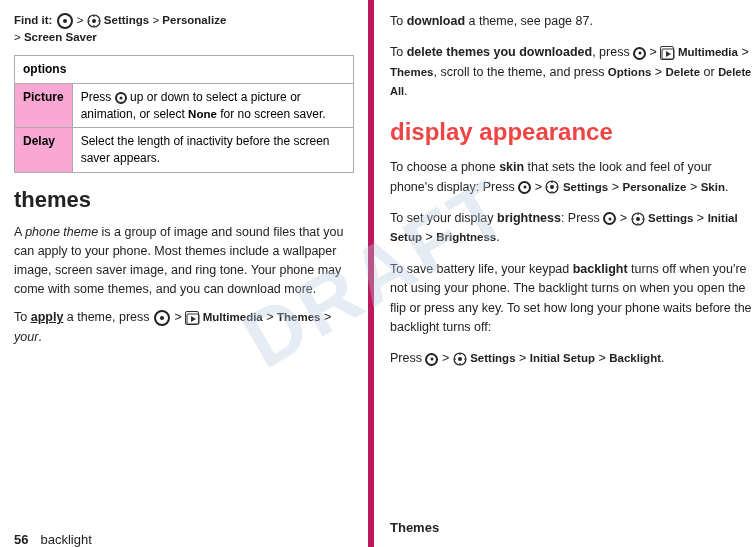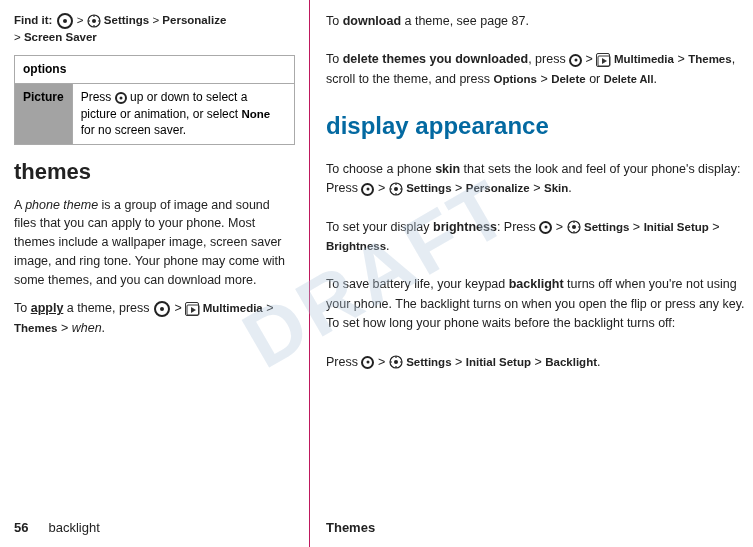--- a/index.html
+++ b/index.html
@@ -7,34 +7,34 @@
       font-family: Arial, Helvetica, sans-serif;
       font-size: 13px;
       background: #fff;
       width: 753px;
       height: 547px;
       overflow: hidden;
       display: flex;
     }
 
     .left-column {
-      width: 310px;
-      padding: 12px 14px 12px 14px;
-      border-right: 1px solid #be185d;
+      width: 374px;
+      padding: 12px 14px 0 14px;
+      border-right: 6px solid #be185d;
       display: flex;
       flex-direction: column;
       gap: 10px;
     }
 
     .right-column {
       flex: 1;
       padding: 12px 1px 12px 16px;
       display: flex;
       flex-direction: column;
-      gap: 15px;
+      gap: 8px;
     }
 
     .find-it {
       font-size: 11.5px;
       color: #222;
       line-height: 1.4;
     }
 
     .options-table {
       width: 100%;
@@ -55,21 +55,21 @@
       border: 1px solid #aaa;
       padding: 5px 8px;
       vertical-align: top;
       font-size: 12px;
       line-height: 1.4;
     }
 
     .options-table td:first-child {
       font-weight: bold;
       width: 52px;
-      background: #a3a3a3;
+      background: #f9a8d4;
     }
 
     .options-table td:last-child {
       background: #fff;
     }
 
     .section-title {
       font-size: 22px;
       font-weight: bold;
       color: #222;
@@ -86,21 +86,21 @@
     .apply-text {
       font-size: 12.5px;
       color: #222;
       line-height: 1.5;
     }
 
     .page-footer {
       margin-top: auto;
       display: flex;
       align-items: center;
-      gap: 20px;
+      gap: 12px;
     }
 
     .page-number {
       font-size: 13px;
       font-weight: bold;
       color: #222;
     }
 
     .page-label {
       font-size: 13px;
@@ -141,21 +141,21 @@
       border-radius: 50%;
       position: absolute;
       top: 50%;
       left: 50%;
       transform: translate(-50%, -50%);
     }
 
     .section-heading {
       font-size: 24px;
       font-weight: bold;
-      color: #0369a1;
+      color: #ef4444;
       line-height: 1.2;
       margin: 4px 0 4px 0;
     }
 
     .right-para {
       font-size: 12.5px;
       color: #222;
       line-height: 1.55;
       margin-bottom: 4px;
     }
@@ -219,20 +219,24 @@
           <td colspan="2" class="options-header">options</td>
         </tr>
       </thead>
       <tbody>
         <tr>
           <td>Picture</td>
           <td>
             Press <span style="display:inline-block;width:12px;height:12px;border-radius:50%;border:2px solid #222;vertical-align:middle;position:relative;"><span style="display:block;width:3px;height:3px;background:#222;border-radius:50%;position:absolute;top:50%;left:50%;transform:translate(-50%,-50%);"></span></span> up or down to select a picture or animation, or select <span style="font-weight:bold;font-size:11.5px;">None</span> for no screen saver.
           </td>
         </tr>
+        <tr>
+          <td>Delay</td>
+          <td>Select the length of inactivity before the screen saver appears.</td>
+        </tr>
       </tbody>
     </table>
 
     <div class="section-title">themes</div>
 
     <div class="body-text">
       A <em>phone theme</em> is a group of image and sound files that you can apply to your phone. Most themes include a wallpaper image, screen saver image, and ring tone. Your phone may come with some themes, and you can download more.
     </div>
 
     <div class="apply-text" style="font-size:12.5px; line-height:1.55;">
@@ -241,21 +245,21 @@
       &gt;
       <span style="display:inline-block;width:14px;height:14px;vertical-align:middle;border:1px solid #333;border-radius:2px;background:#fff;">
         <svg viewBox="0 0 14 14" width="14" height="14">
           <rect x="1" y="2" width="12" height="10" rx="1" fill="none" stroke="#333" stroke-width="1"></rect>
           <polygon points="5,4 10,7 5,10" fill="#333"></polygon>
         </svg>
       </span>
       <span style="font-weight:bold;font-size:11.5px;">Multimedia</span>
       &gt;
       <span style="font-weight:bold;font-size:11.5px;">Themes</span>
-      &gt; <em>when</em>.
+      &gt; <em>your</em>.
     </div>
 
     <div class="page-footer" style="margin-top:auto;">
       <span class="page-number">56</span>
       <span class="page-label">backlight</span>
     </div>
   </div>
 
   <div class="right-column">
 

